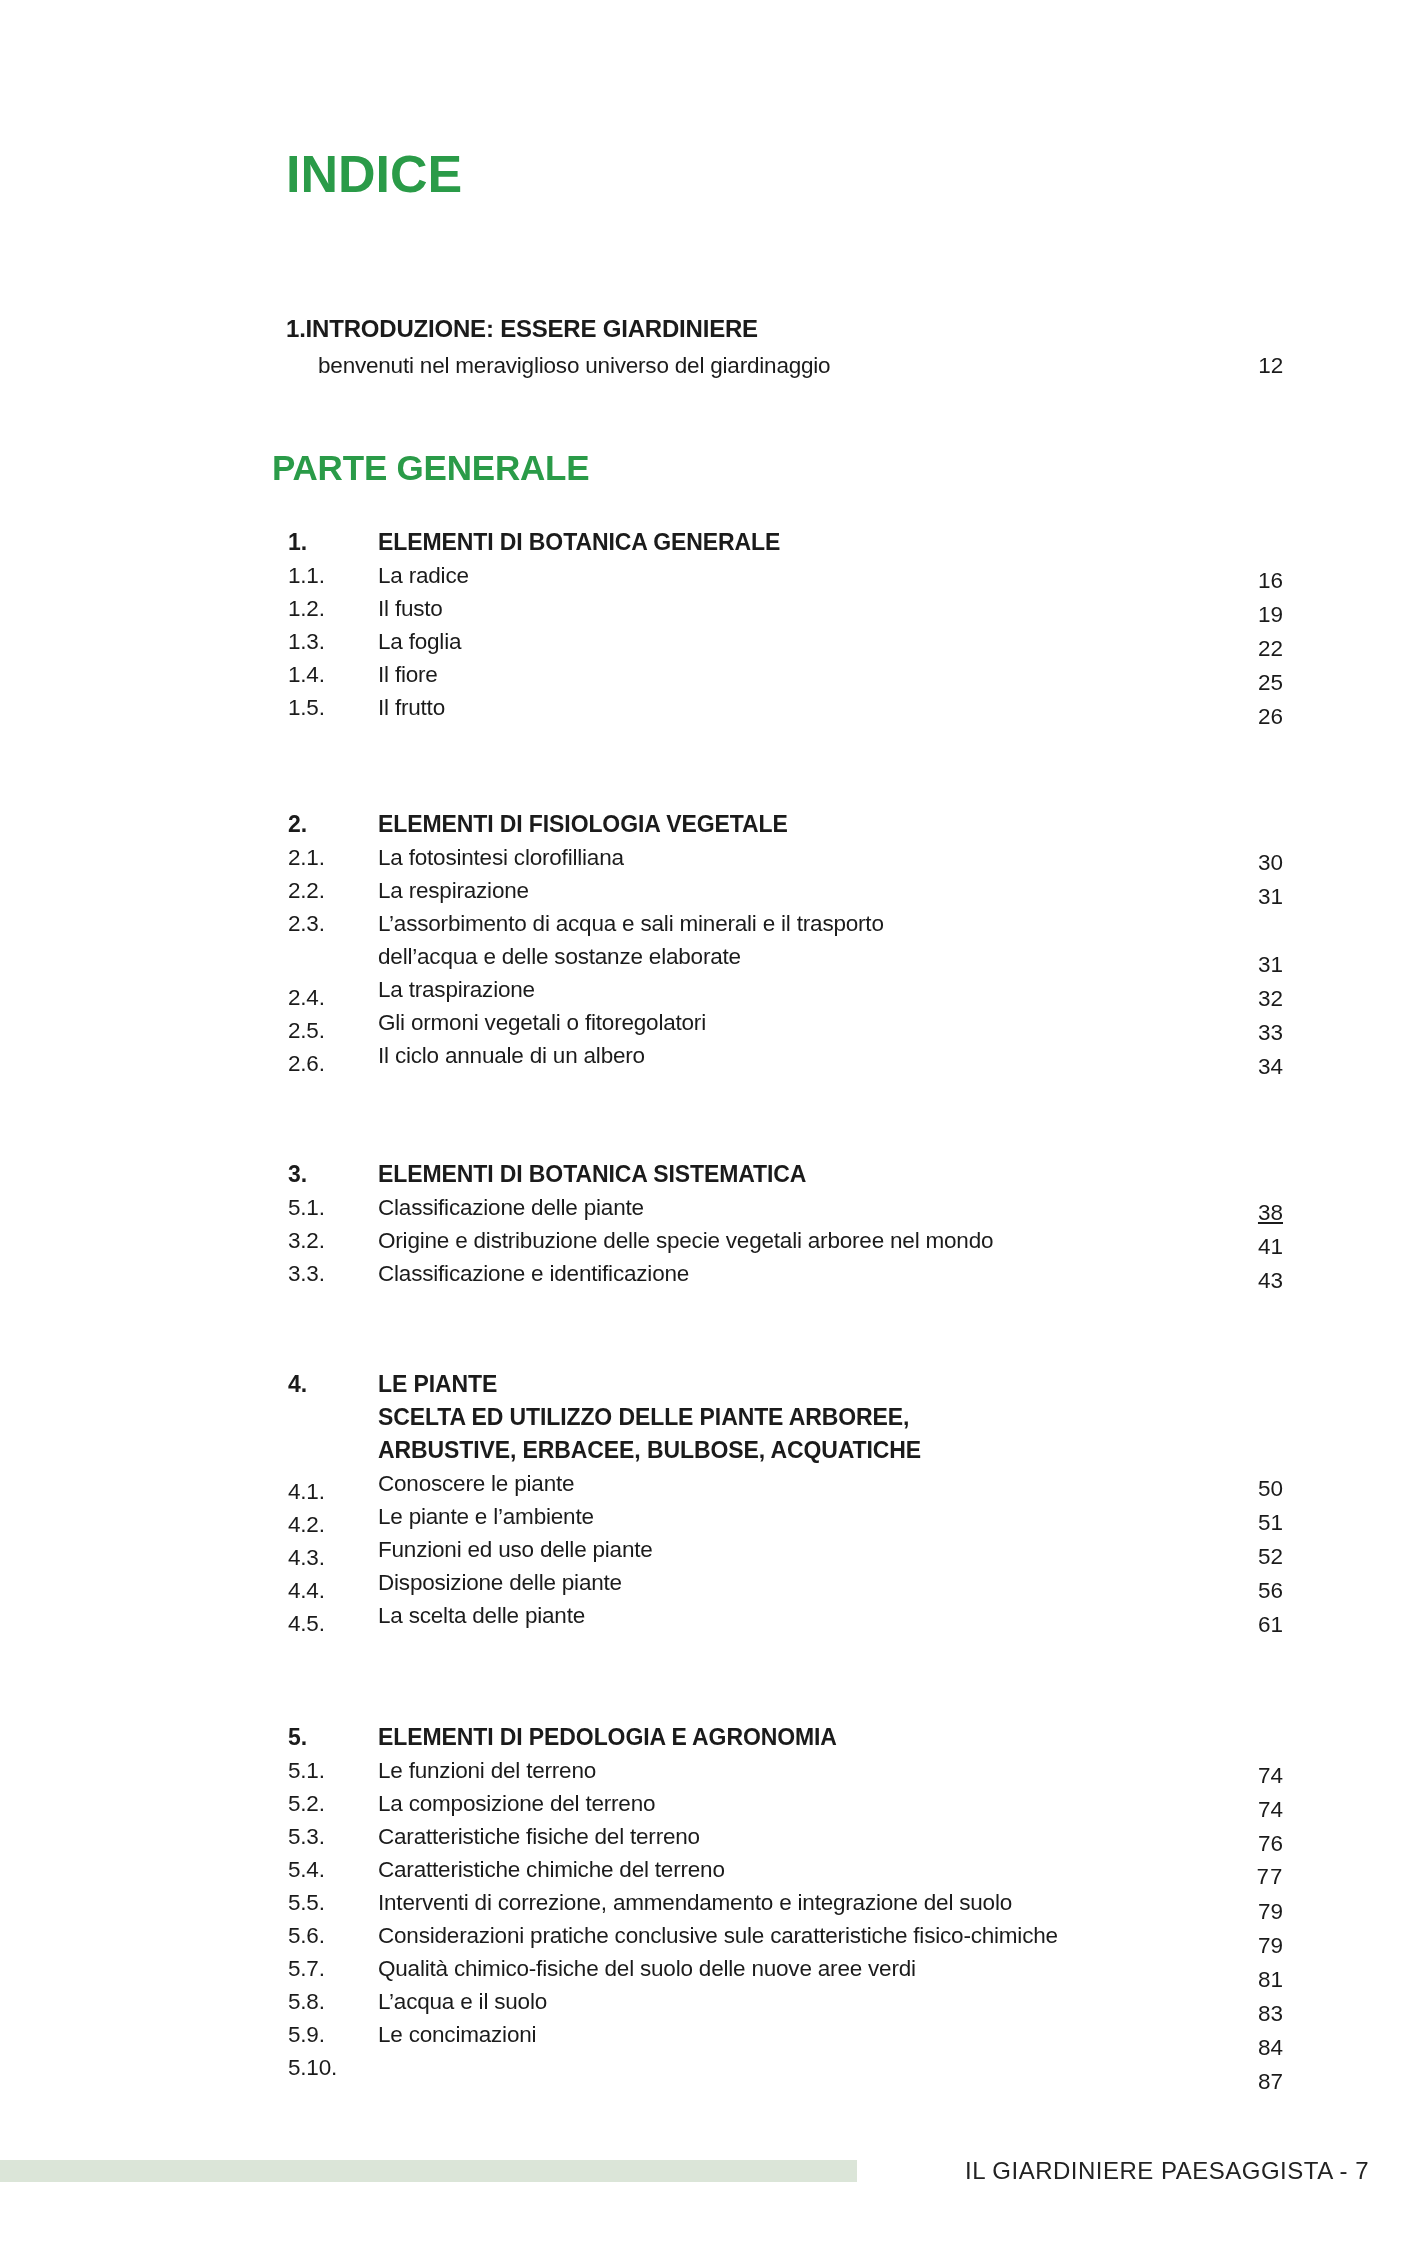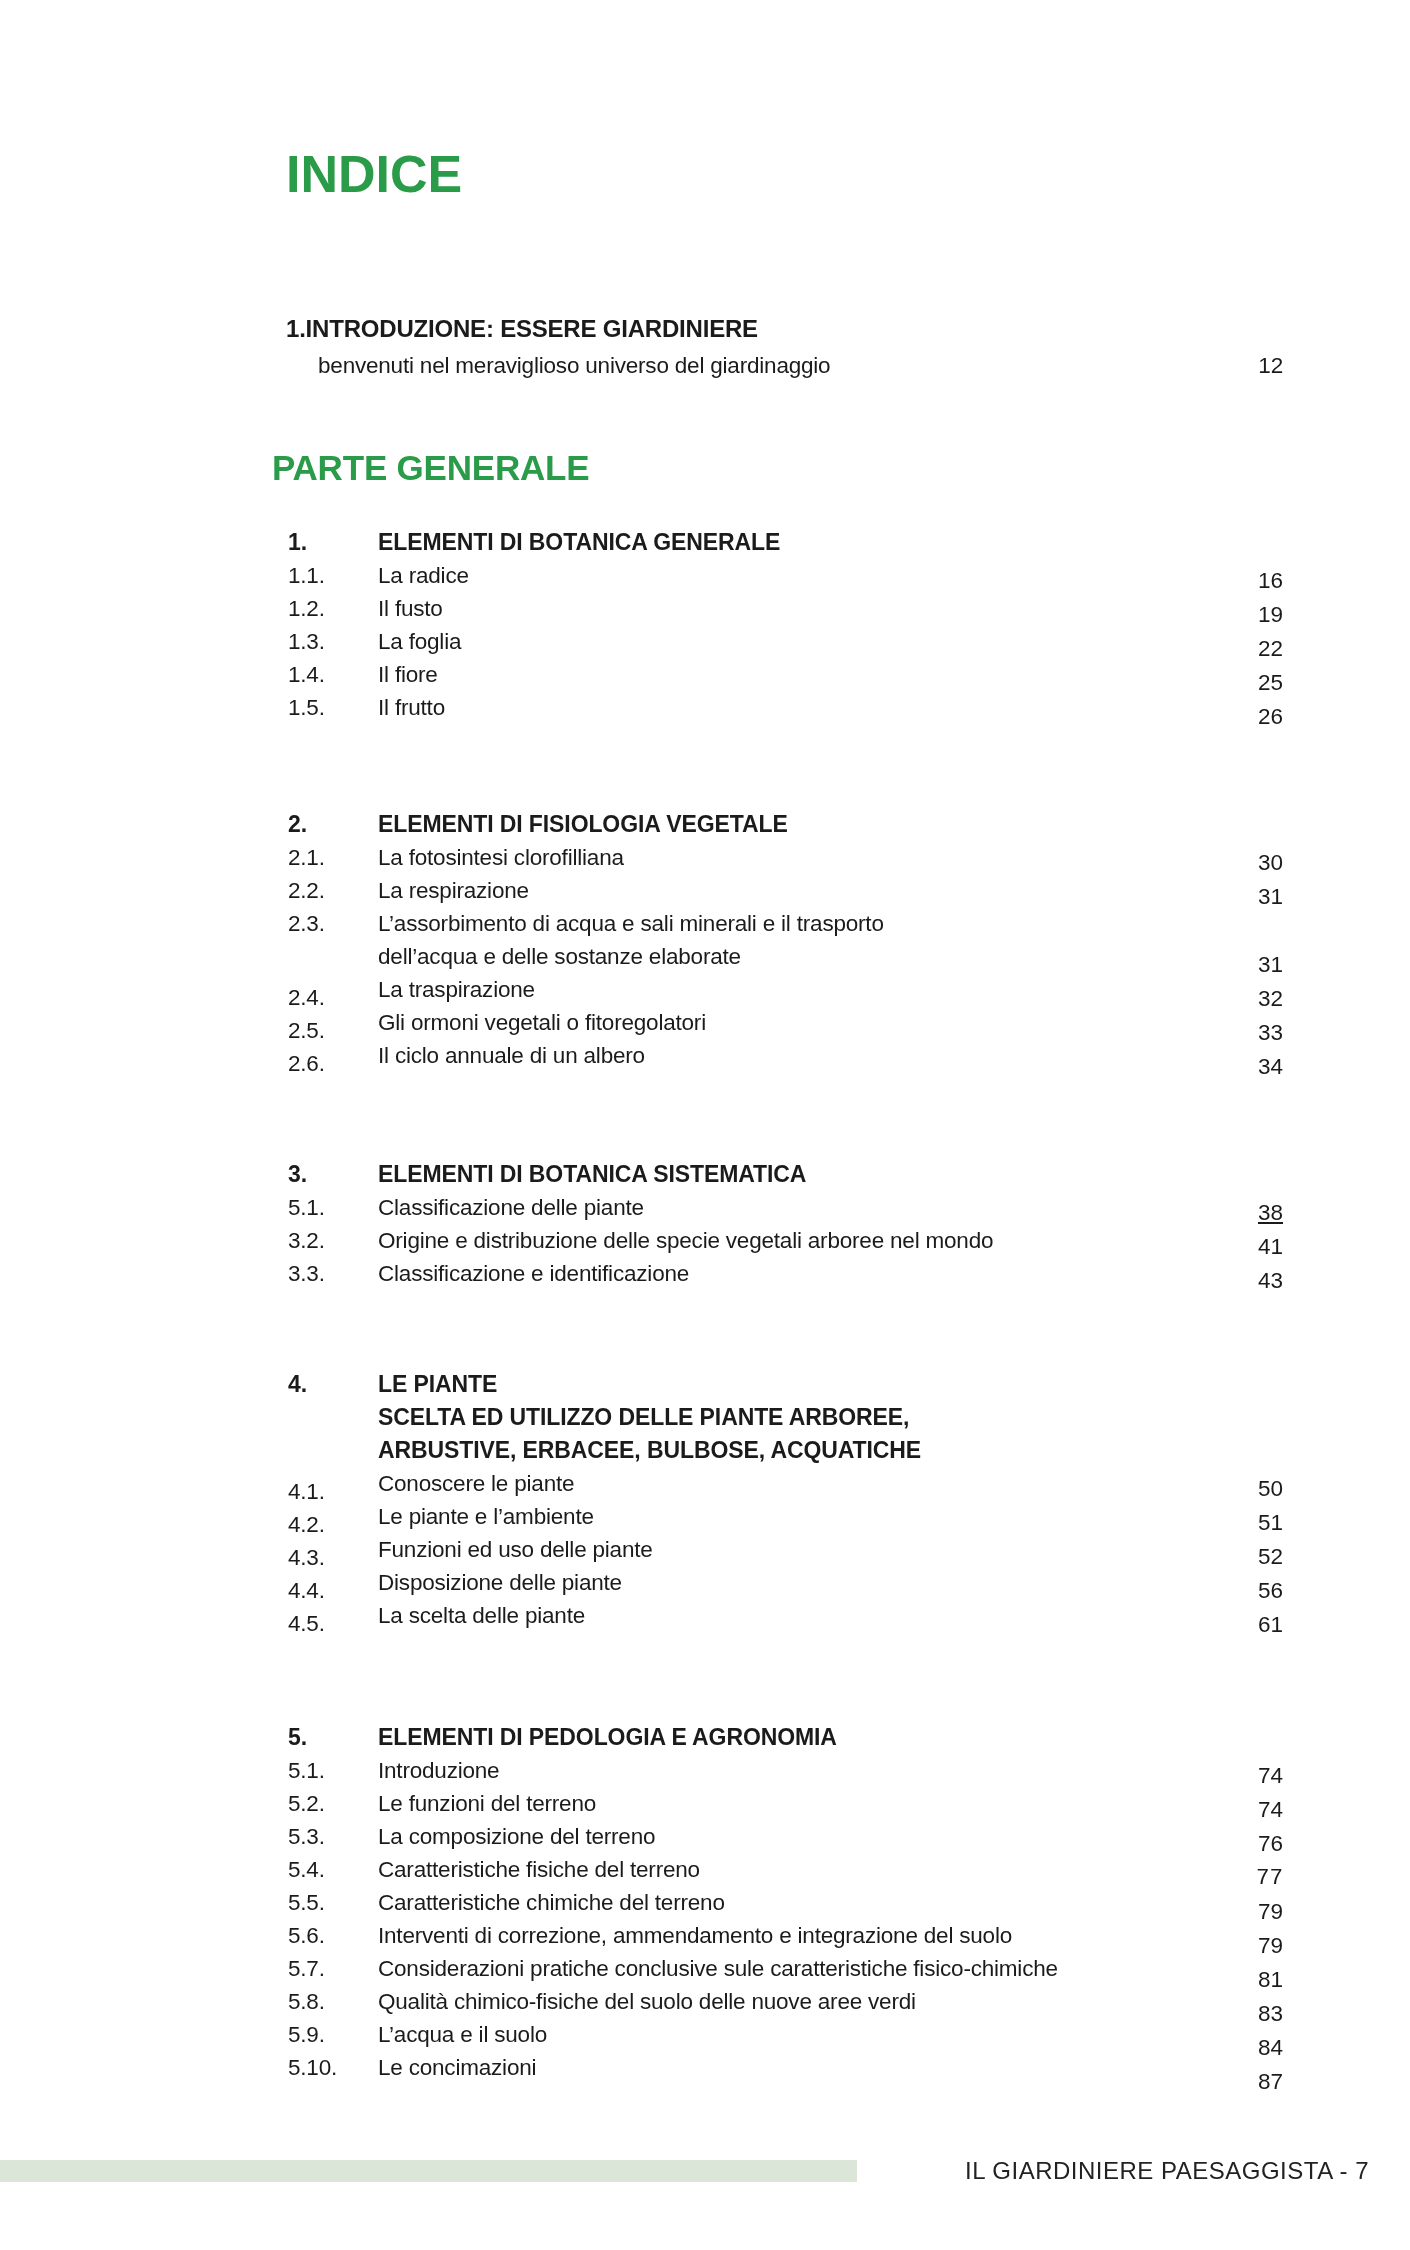--- a/index.html
+++ b/index.html
@@ -168,21 +168,20 @@
         <div class="ln">5.4.</div>
         <div class="ln">5.5.</div>
         <div class="ln">5.6.</div>
         <div class="ln">5.7.</div>
         <div class="ln">5.8.</div>
         <div class="ln">5.9.</div>
         <div class="ln">5.10.</div>
       </div>
       <div class="col-titles">
         <div class="ln bold">ELEMENTI DI PEDOLOGIA E AGRONOMIA</div>
-        <div class="ln">Introduzione</div>
         <div class="ln">Le funzioni del terreno</div>
         <div class="ln">La composizione del terreno</div>
         <div class="ln">Caratteristiche fisiche del terreno</div>
         <div class="ln">Caratteristiche chimiche del terreno</div>
         <div class="ln">Interventi di correzione, ammendamento e integrazione del suolo</div>
         <div class="ln">Considerazioni pratiche conclusive sule caratteristiche fisico-chimiche</div>
         <div class="ln">Qualità chimico-fisiche del suolo delle nuove aree verdi</div>
         <div class="ln">L’acqua e il suolo</div>
         <div class="ln">Le concimazioni</div>
       </div>

